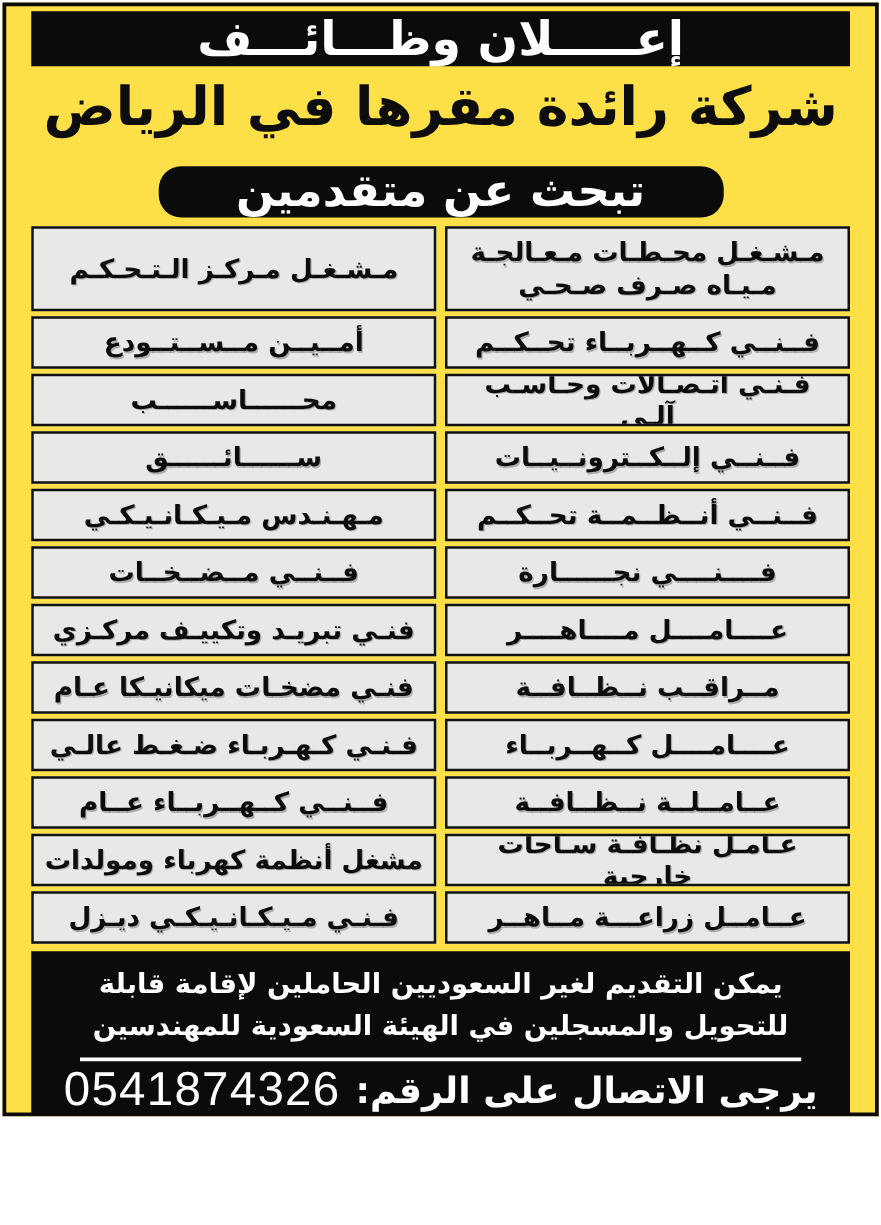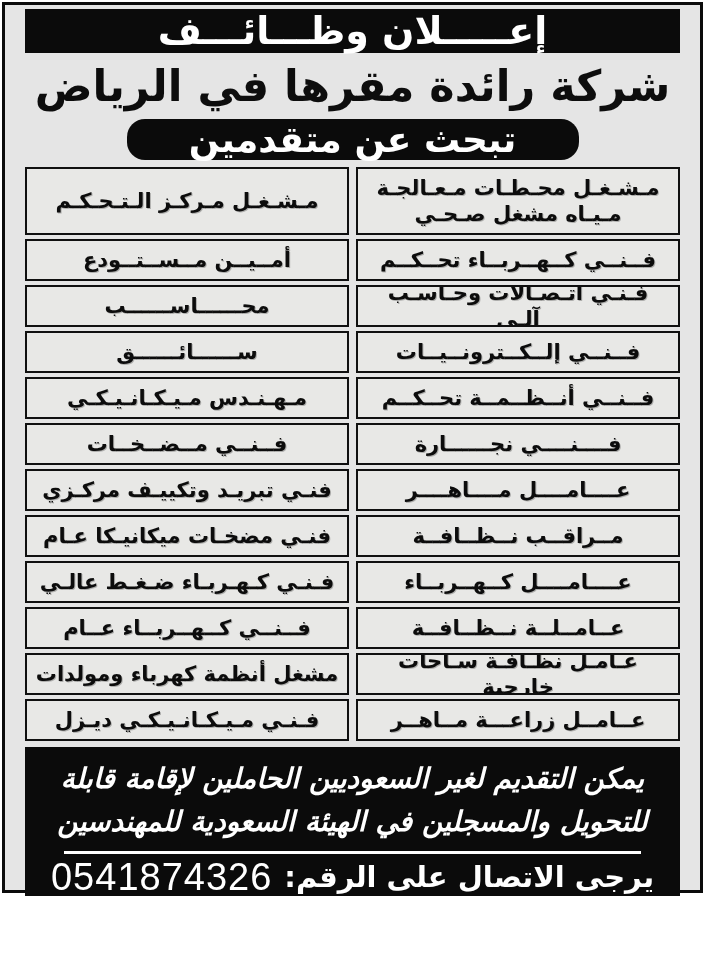--- a/index.html
+++ b/index.html
@@ -7,21 +7,21 @@
   body {
     background: #ffffff;
     font-family: "DejaVu Sans", sans-serif;
     overflow: hidden;
   }
   .ad-frame {
     position: absolute;
     left: 2px; top: 2px;
     width: 701px; height: 891px;
     border: 3px solid #0b0b0b;
-    background: #e5e5e5;
+    background: #fde047;
     padding: 4px 20px;
     display: flex;
     flex-direction: column;
   }
   .top-banner {
     background: #0b0b0b;
     color: #ffffff;
     height: 56px;
     display: flex;
     align-items: center;
@@ -37,21 +37,21 @@
     text-align: center;
     line-height: 66px;
     height: 68px;
     white-space: nowrap;
   }
   .seek-banner {
     background: #0b0b0b;
     color: #ffffff;
     width: 452px;
     height: 58px;
-    margin: 0 auto 7px auto;
+    margin: 14px auto 7px auto;
     border-radius: 18px;
     display: flex;
     align-items: center;
     justify-content: center;
     font-size: 36px;
     font-weight: bold;
   }
   .jobs-table {
     direction: rtl;
     display: flex;
@@ -83,25 +83,24 @@
   .job-cell.tall { height: 68px; }
   .footer {
     margin-top: 6px;
     background: #0b0b0b;
     color: #ffffff;
     flex: 1;
     text-align: center;
     padding-top: 10px;
   }
   .footer-note {
-    font-size: 28px;
+    font-size: 22px;
     font-weight: bold;
     line-height: 1.55;
     direction: rtl;
-    font-style: italic;
   }
   .footer-divider {
     width: 88%;
     height: 3px;
     background: #ffffff;
     margin: 7px auto 4px auto;
   }
   .phone-row {
     direction: rtl;
     display: flex;
@@ -132,21 +131,21 @@
 
   <div class="company-title">شركة رائدة مقرها في الرياض</div>
 
   <div class="seek-banner">
     <span>تبحث عن متقدمين</span>
   </div>
 
   <div class="jobs-table">
 
     <div class="jobs-col">
-      <div class="job-cell tall">مـشـغـل محـطـات مـعـالجـة مـيـاه مشغل صـحـي</div>
+      <div class="job-cell tall">مـشـغـل محـطـات مـعـالجـة مـيـاه صـرف صـحـي</div>
       <div class="job-cell">فــنــي كــهــربــاء تحــكــم</div>
       <div class="job-cell">فـنـي اتـصـالات وحـاسـب آلـي</div>
       <div class="job-cell">فــنــي إلــكــترونــيــات</div>
       <div class="job-cell">فــنــي أنــظــمــة تحــكــم</div>
       <div class="job-cell">فــــنــــي نجــــــارة</div>
       <div class="job-cell">عــــامــــل مــــاهــــر</div>
       <div class="job-cell">مــراقــب نــظــافــة</div>
       <div class="job-cell">عــــامــــل كــهــربــاء</div>
       <div class="job-cell">عــامــلــة نــظــافــة</div>
       <div class="job-cell">عـامـل نظـافـة سـاحات خارجية</div>

